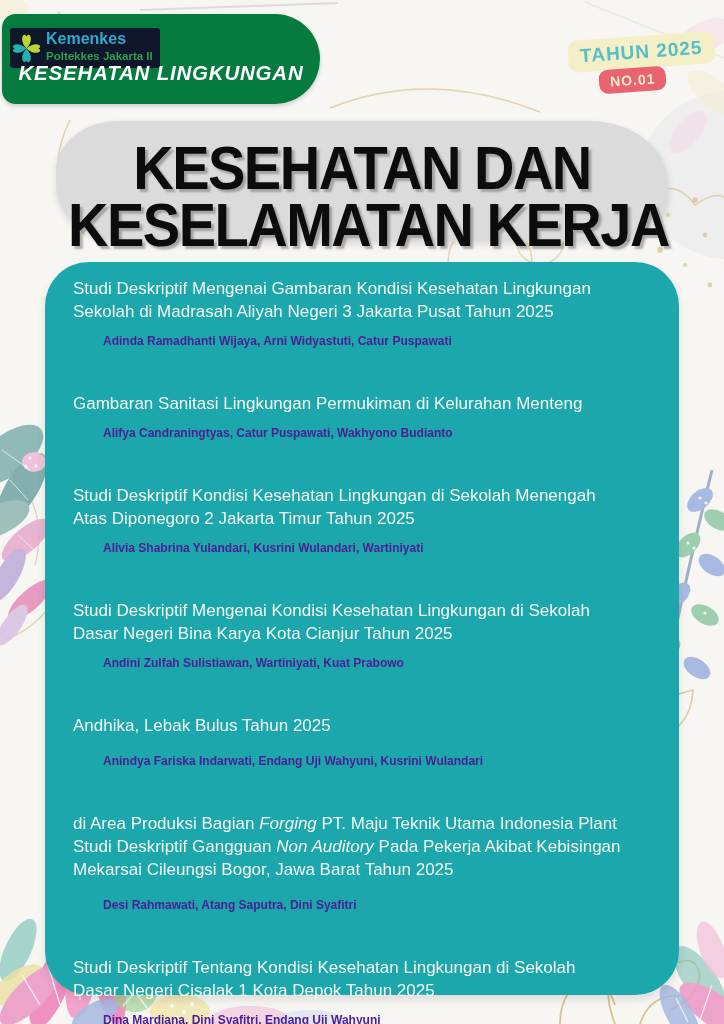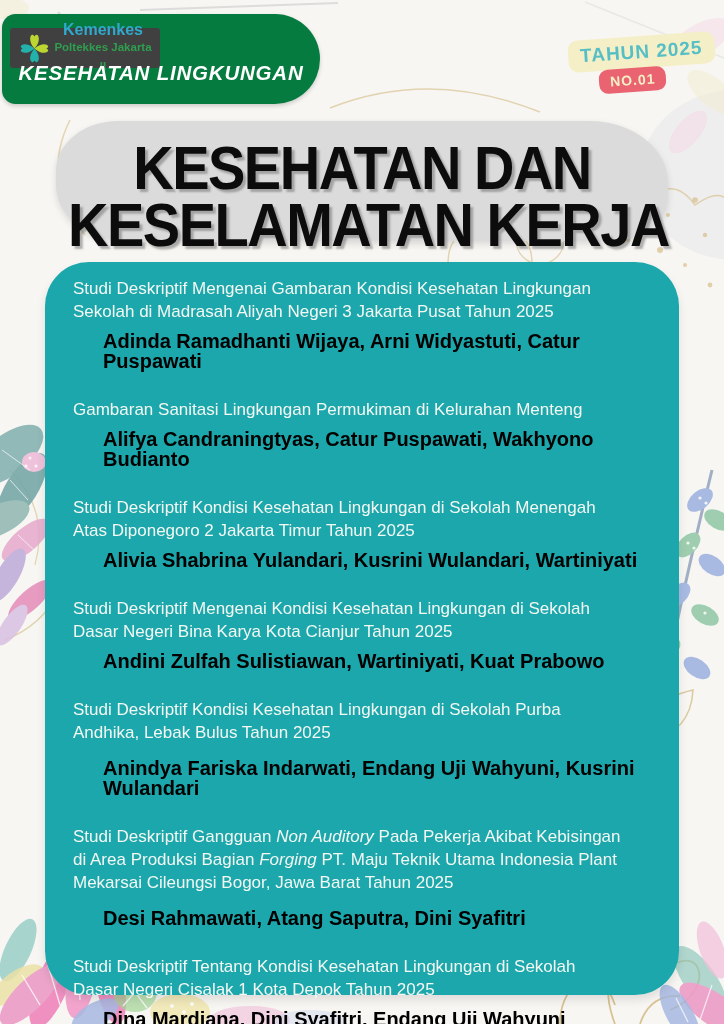--- a/index.html
+++ b/index.html
@@ -10,22 +10,22 @@
   }
   .bg-svg{position:absolute;inset:0;z-index:0;pointer-events:none;}
 
   
   .banner{
     position:absolute;left:2px;top:14px;width:318px;height:90px;z-index:2;
     background:#067B3F;border-radius:14px 46px 46px 14px;
     box-shadow:0 2px 4px rgba(0,0,0,0.18);
   }
   .logo-box{
-    position:absolute;left:8px;top:14px;width:150px;height:40px;background:#404040;
-    border-radius:3px;display:flex;align-items:center;gap:3px;padding:2px 8px;box-sizing:border-box;text-align:center;
+    position:absolute;left:8px;top:14px;width:150px;height:40px;background:#0f172a;
+    border-radius:3px;display:flex;align-items:center;gap:3px;padding:2px 0;box-sizing:border-box;
   }
   .logo-icon svg{width:33px;height:33px;display:block;}
   .logo-text{display:flex;flex-direction:column;justify-content:center;}
   .logo-line1{font-size:16px;font-weight:bold;color:#2FA9CC;line-height:17px;}
   .logo-line2{font-size:11.5px;font-weight:bold;color:#2F9E4F;line-height:19px;}
   .dept{
     position:absolute;left:8px;bottom:19px;width:302px;text-align:center;
     color:#FFFFFF;font-style:italic;font-weight:bold;font-size:20.5px;letter-spacing:.8px;
     white-space:nowrap;
   }
@@ -56,24 +56,24 @@
     transform:scaleY(1.08);white-space:nowrap;
   }
 
   
   .card{
     position:absolute;left:45px;top:262px;width:634px;height:733px;z-index:1;
     background:#1CA7AC;border-radius:44px;box-sizing:border-box;
     padding:15px 26px 18px 28px;
     box-shadow:0 5px 10px rgba(0,0,0,0.10);
   }
-  .entry + .entry{margin-top:27px;}
+  .entry + .entry{margin-top:41px;}
   .entry-title{color:#F3F8F3;font-size:17px;line-height:23px;}
   .entry-title .it{font-style:italic;}
-  .entry-authors{color:#000000;font-weight:bold;font-size:20px;line-height:20px;margin:8px 0 0 30px;}
+  .entry-authors{color:#4c1d95;font-weight:bold;font-size:12px;line-height:20px;margin:8px 0 0 30px;}
   .entry:nth-child(5) .entry-authors,
   .entry:nth-child(6) .entry-authors{margin-top:14px;}
 </style>
 </head>
 <body>
 
 <svg class="bg-svg" width="724" height="1024" viewBox="0 0 724 1024">
 
   <ellipse cx="735" cy="175" rx="95" ry="85" fill="#ECECEC" opacity="0.8"></ellipse>
 
@@ -262,29 +262,28 @@
       </div>
       <div class="entry">
         <div class="entry-title">
           <div><span>Studi Deskriptif Mengenai Kondisi Kesehatan Lingkungan di Sekolah</span></div>
           <div><span>Dasar Negeri Bina Karya Kota Cianjur Tahun 2025</span></div>
         </div>
         <div class="entry-authors">Andini Zulfah Sulistiawan, Wartiniyati, Kuat Prabowo</div>
       </div>
       <div class="entry">
         <div class="entry-title">
-          <div><span>Studi Deskriptif Kondisi Kesehatan Lingkungan di Sekolah Purba</span></div>
           <div><span>Andhika, Lebak Bulus Tahun 2025</span></div>
         </div>
         <div class="entry-authors">Anindya Fariska Indarwati, Endang Uji Wahyuni, Kusrini Wulandari</div>
       </div>
       <div class="entry">
         <div class="entry-title">
+          <div><span>di Area Produksi Bagian </span><span class="it">Forging</span><span> PT. Maju Teknik Utama Indonesia Plant</span></div>
           <div><span>Studi Deskriptif Gangguan </span><span class="it">Non Auditory</span><span> Pada Pekerja Akibat Kebisingan</span></div>
-          <div><span>di Area Produksi Bagian </span><span class="it">Forging</span><span> PT. Maju Teknik Utama Indonesia Plant</span></div>
           <div><span>Mekarsai Cileungsi Bogor, Jawa Barat Tahun 2025</span></div>
         </div>
         <div class="entry-authors">Desi Rahmawati, Atang Saputra, Dini Syafitri</div>
       </div>
       <div class="entry">
         <div class="entry-title">
           <div><span>Studi Deskriptif Tentang Kondisi Kesehatan Lingkungan di Sekolah</span></div>
           <div><span>Dasar Negeri Cisalak 1 Kota Depok Tahun 2025</span></div>
         </div>
         <div class="entry-authors">Dina Mardiana, Dini Syafitri, Endang Uji Wahyuni</div>

